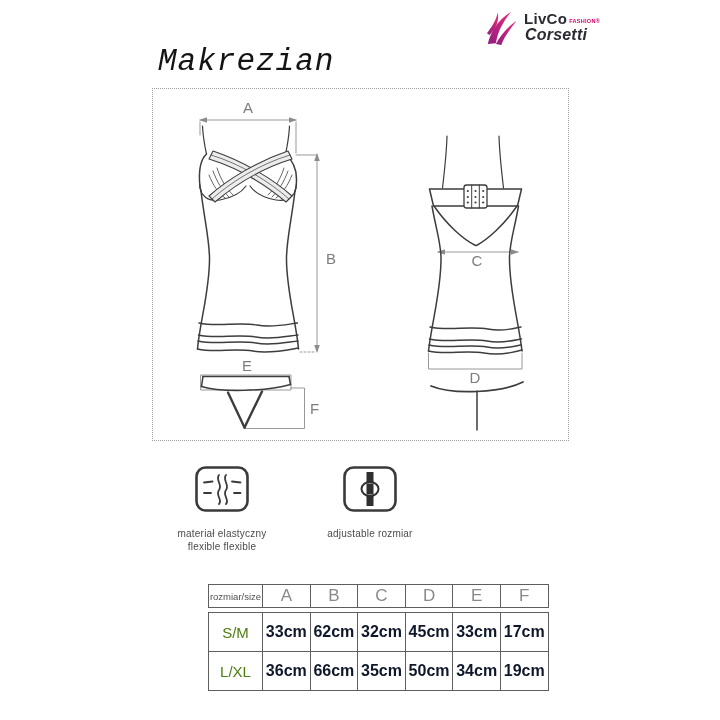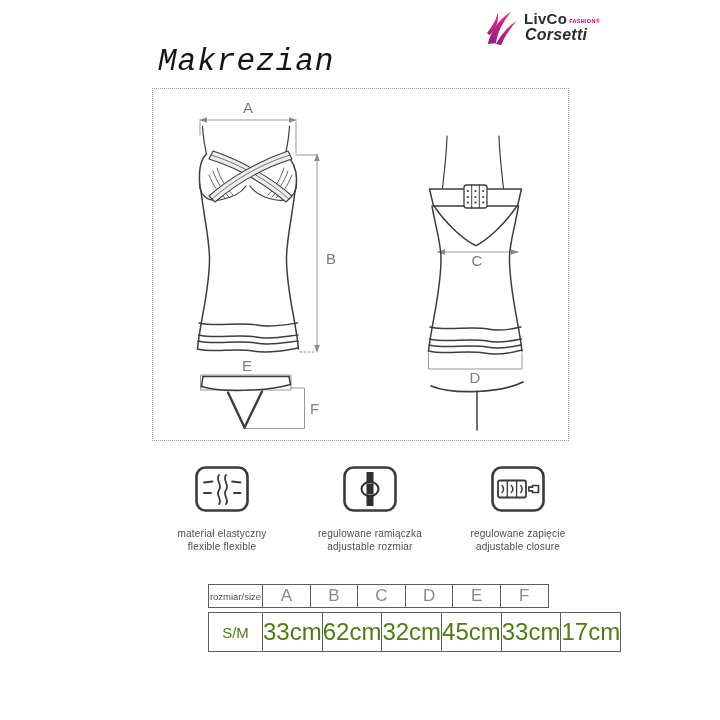--- a/index.html
+++ b/index.html
@@ -32,21 +32,21 @@
   .table-wrap{position:absolute;left:192px;top:584px;margin-left:16px;}
   table{border-collapse:collapse;table-layout:fixed;}
   td{border:1.6px solid #5e5e5e;text-align:center;vertical-align:middle;padding:0;}
   col.c0{width:54px;}
   col.c{width:47.6px;}
   .head td{height:22px;}
   .body td{height:38px;}
   .corner{font-size:9.5px;color:#4f4f4f;}
   .dimletter{font-size:17px;color:#8a8a8a;}
   .sizecell{font-size:15px;color:#4d7c0f;}
-  .valcell{font-size:24px;color:#4d7c0f;}
+  .valcell{font-size:16px;color:#0f172a;font-weight:bold;}
   .tgap{height:4px;}
 </style>
 </head>
 <body>
 
 <div class="page">
 
   <div class="logo">
     <svg width="36" height="40" viewBox="0 0 40 42">
       <defs>
@@ -212,43 +212,24 @@
     </div>
 
     <div class="feature">
       <svg width="54" height="46" viewBox="0 0 54 46">
         <rect x="1.5" y="1.5" width="51" height="43" rx="9" fill="none" stroke="#3a3a3a" stroke-width="2.6"></rect>
         <rect x="23.5" y="6" width="7" height="34" fill="#2f2f2f"></rect>
         <ellipse cx="27" cy="23" rx="8.5" ry="7" fill="#ffffff" stroke="#2f2f2f" stroke-width="2"></ellipse>
         <rect x="23.5" y="17.5" width="7" height="11" fill="#2f2f2f"></rect>
       </svg>
       <div class="caption">
-        <div>regulowane ramiączka</div>
         <div>adjustable rozmiar</div>
       </div>
     </div>
 
-    <div class="feature">
-      <svg width="54" height="46" viewBox="0 0 54 46">
-        <g fill="none" stroke="#3a3a3a" stroke-linecap="round" stroke-linejoin="round">
-          <rect x="1.5" y="1.5" width="51" height="43" rx="9" stroke-width="2.6"></rect>
-          <rect x="7" y="14.5" width="28" height="17" rx="2" stroke-width="1.8"></rect>
-          <line x1="16.3" y1="14.5" x2="16.3" y2="31.5" stroke-width="1.3"></line>
-          <line x1="25.6" y1="14.5" x2="25.6" y2="31.5" stroke-width="1.3"></line>
-          <path d="M11,19.5 C13,21 13,25 11,26.5" stroke-width="1.5"></path>
-          <path d="M20.3,19.5 C22.3,21 22.3,25 20.3,26.5" stroke-width="1.5"></path>
-          <path d="M29.6,19.5 C31.6,21 31.6,25 29.6,26.5" stroke-width="1.5"></path>
-          <path d="M41.5,19.5 H47.5 V26.5 H41.5 V24.8 H37.8 V21.2 H41.5 Z" stroke-width="1.7"></path>
-        </g>
-      </svg>
-      <div class="caption">
-        <div>regulowane zapięcie</div>
-        <div>adjustable closure</div>
-      </div>
-    </div>
 
   </div>
 
   <div class="table-wrap">
     <table class="head">
       <colgroup>
           <col class="c0">
           <col class="c">
           <col class="c">
           <col class="c">
@@ -282,17 +263,26 @@
       <tbody>
           <tr>
         <td class="sizecell">S/M</td>
         <td class="valcell">33cm</td>
         <td class="valcell">62cm</td>
         <td class="valcell">32cm</td>
         <td class="valcell">45cm</td>
         <td class="valcell">33cm</td>
         <td class="valcell">17cm</td>
       </tr>
+      <tr>
+        <td class="sizecell">L/XL</td>
+        <td class="valcell">36cm</td>
+        <td class="valcell">66cm</td>
+        <td class="valcell">35cm</td>
+        <td class="valcell">50cm</td>
+        <td class="valcell">34cm</td>
+        <td class="valcell">19cm</td>
+      </tr>
     </tbody>
       </table>
   </div>
 
 </div>
 
 </body></html>

